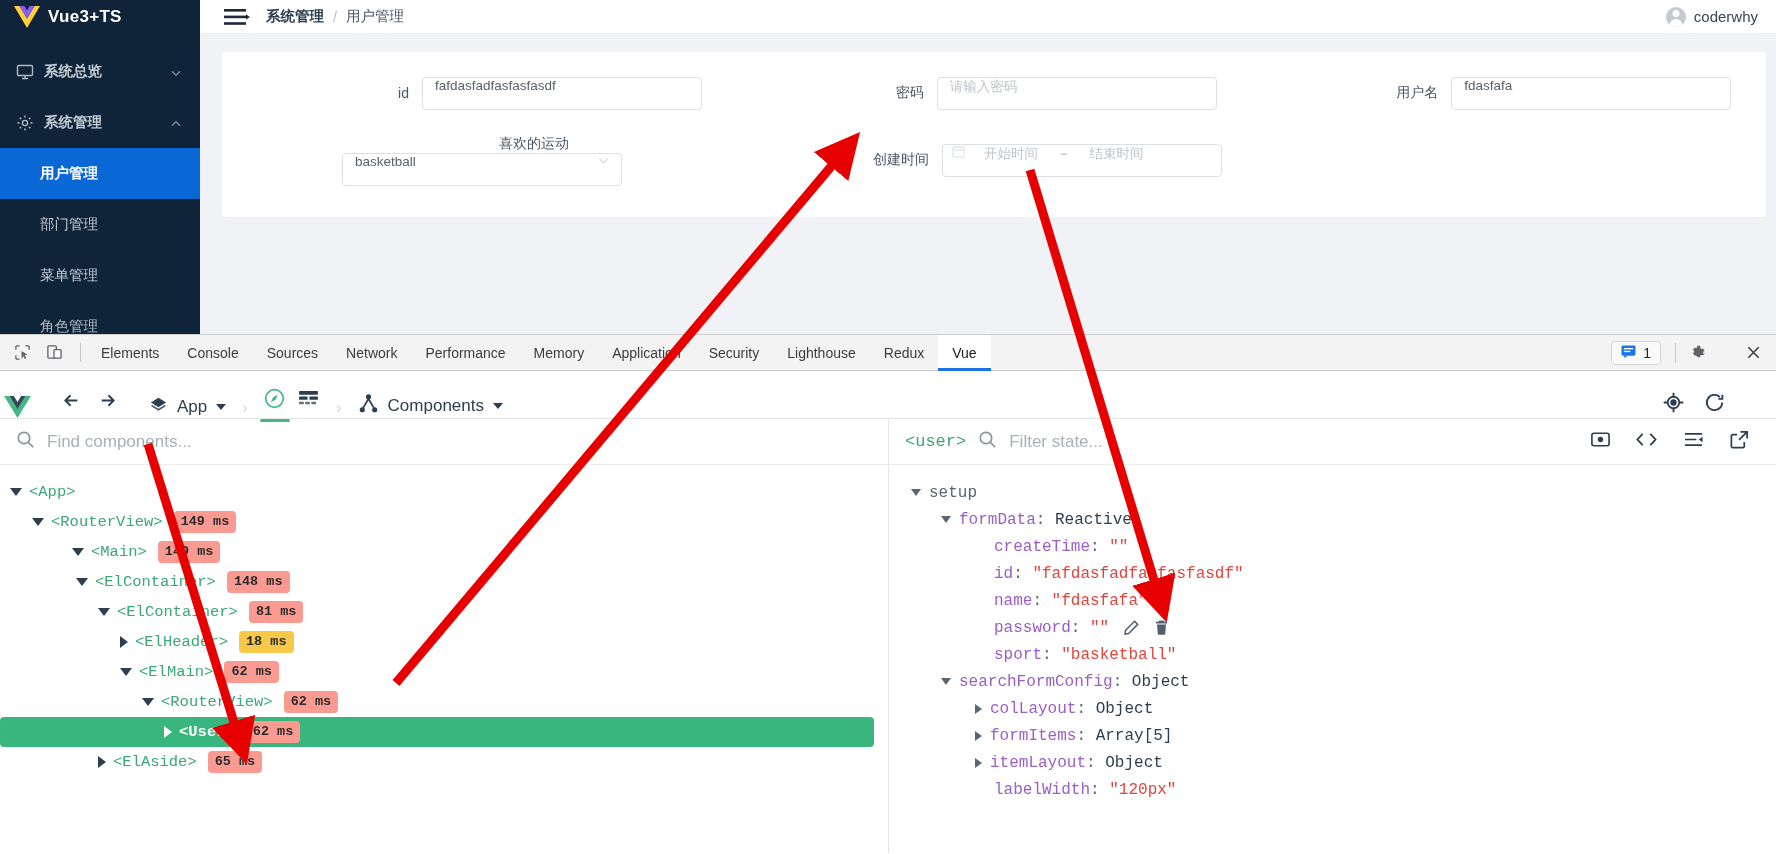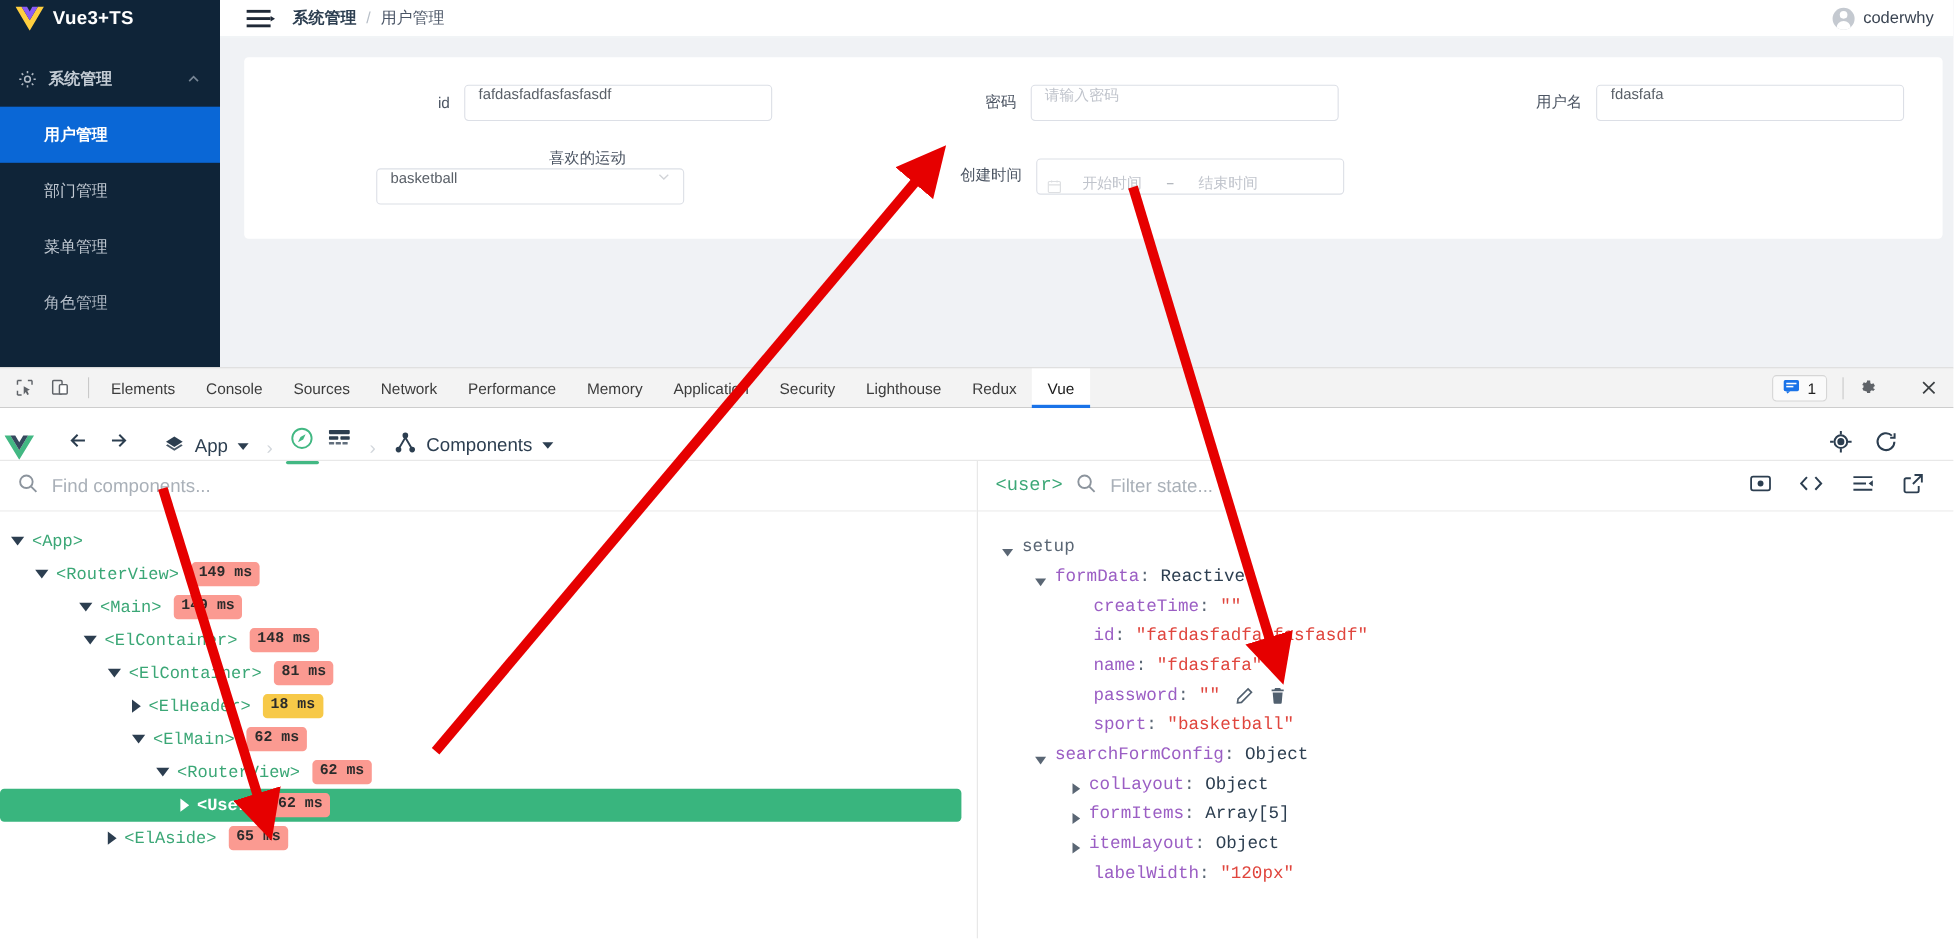--- a/index.html
+++ b/index.html
@@ -90,21 +90,21 @@
   .finput {
     height: 33px; border: 1px solid #dcdfe6; border-radius: 4px;
     background: #fff; display: flex; align-items: flex-start; padding: 0 12px;
     font-size: 13.5px; color: #5a6068;
   }
   .finput .ph { color: #c0c4cc; }
   .finput.sel { justify-content: space-between; }
   .selchev { width: 11px; height: 11px; opacity: .45; }
   .daterange {
     height: 33px; border: 1px solid #dcdfe6; border-radius: 4px; background: #fff;
-    display: flex; align-items: flex-end; padding: 0 9px; gap: 9px; font-size: 13.5px;
+    display: flex; align-items: flex-start; padding: 0 9px; gap: 9px; font-size: 13.5px;
   }
   .cal-ico { width: 13px; height: 13px; opacity: .45; flex: 0 0 auto; }
   .dseg { color: #c0c4cc; width: 74px; text-align: center; }
   .dsep { color: #9aa0a8; }
 
   
   .devtools {
     position: absolute; left: 0; top: 334px; width: 1776px; height: 520px;
     background: #ffffff; border-top: 1px solid #cdcdcd;
     font-family: "Liberation Sans", sans-serif;
@@ -181,21 +181,21 @@
   .tri.closed { border-top: 6px solid transparent; border-bottom: 6px solid transparent; border-left: 8px solid #2c3e50; }
   .tnode.selected .tri.closed { border-left-color: #ffffff; }
   .tlabel { color: #3ba776; white-space: nowrap; }
   .tnode.selected .tlabel, .tnode.selected .tlabel .br { color: #ffffff; font-weight: bold; }
   .ms {
     margin-left: 11px; font-size: 13.5px; font-weight: bold; color: #2b2b2b;
     border-radius: 4px; padding: 2px 7px; line-height: 1.35;
   }
 
   .state { padding-top: 14px; font-family: "Liberation Mono", monospace; font-size: 16px; }
-  .srow { display: flex; align-items: flex-end; height: 27px; white-space: nowrap; }
+  .srow { display: flex; align-items: center; height: 27px; white-space: nowrap; }
   .stri { width: 0; height: 0; margin-right: 8px; flex: 0 0 auto; }
   .stri.open { border-left: 5.5px solid transparent; border-right: 5.5px solid transparent; border-top: 7px solid #5a6674; }
   .stri.closed { border-top: 5.5px solid transparent; border-bottom: 5.5px solid transparent; border-left: 7px solid #5a6674; }
   .stri.none { width: 11px; margin-right: 8px; }
   .k-plain { color: #5a6674; }
   .k-key { color: #9b5ec4; }
   .v-str { color: #e0453d; }
   .v-type { color: #2c3e50; }
   .colon { color: #5a6674; }
   .row-actions { display: flex; align-items: center; gap: 13px; margin-left: 14px; }
@@ -221,20 +221,34 @@
                 <linearGradient id="g1">
                   <stop offset="0" stop-color="#41b883"></stop>
                 </linearGradient>
               </defs>
           </svg>
         </span>
         <span class="logo-text">Vue3+TS</span>
       </div>
 
       <div class="menu">
+        <div class="menu-group">
+          <span class="gi">
+            <svg viewBox="0 0 18 18" width="18" height="18" fill="none" stroke="#c3cbd4" stroke-width="1.4">
+              <rect x="1.5" y="2.5" width="15" height="10" rx="1.2"></rect>
+                <path d="M6 15.5h6M9 12.5v3"></path>
+            </svg>
+          </span>
+          <span class="gl">系统总览</span>
+          <span class="chev">
+            <svg viewBox="0 0 12 12" width="12" height="12" fill="none" stroke="#9aa6b4" stroke-width="1.5">
+                <path d="M2 4.2 6 8.2 10 4.2"></path>
+              </svg>
+          </span>
+        </div>
 
         <div class="menu-group">
           <span class="gi">
             <svg viewBox="0 0 18 18" width="18" height="18" fill="none" stroke="#c3cbd4" stroke-width="1.4">
               <circle cx="9" cy="9" r="2.6"></circle>
               <path d="M9 1.5v2M9 14.5v2M1.5 9h2M14.5 9h2M3.7 3.7l1.4 1.4M12.9 12.9l1.4 1.4M14.3 3.7l-1.4 1.4M5.1 12.9l-1.4 1.4"></path>
             </svg>
           </span>
           <span class="gl">系统管理</span>
           <span class="chev">

